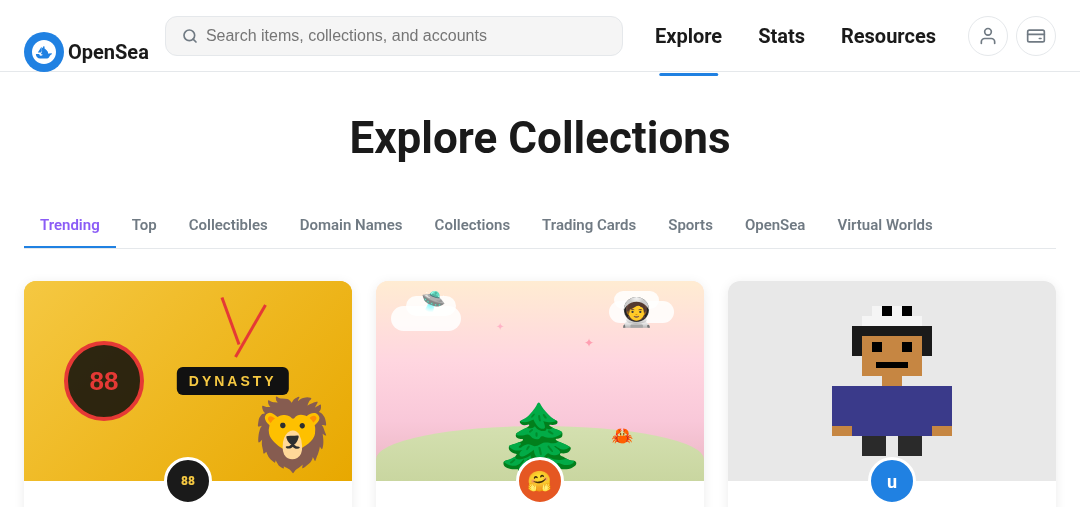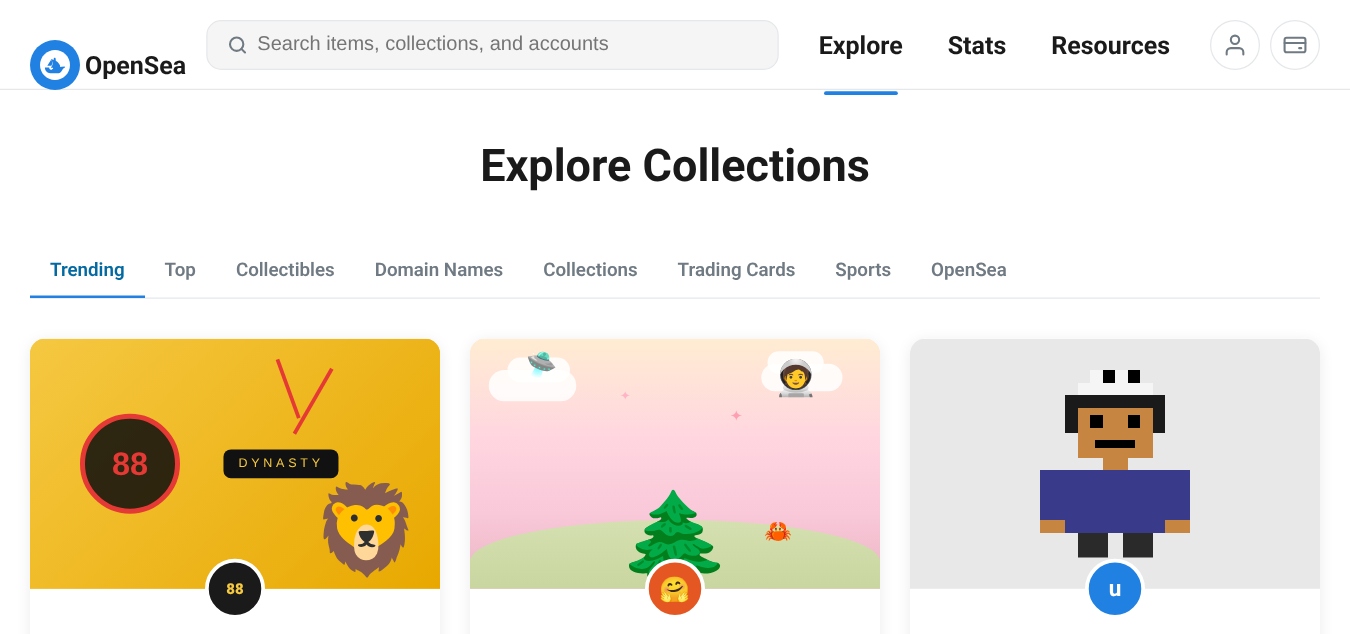--- a/index.html
+++ b/index.html
@@ -106,21 +106,21 @@
       cursor: pointer;
       border: 1px solid #e5e8eb;
       background: #fff;
     }
 
     
     .main { padding: 40px 24px 0; }
 
     .page-title {
       text-align: center;
-      font-size: 36px;
+      font-size: 44px;
       font-weight: 700;
       margin-bottom: 40px;
       color: #1a1a1a;
     }
 
     
     .category-tabs {
       display: flex;
       align-items: center;
       gap: 0;
@@ -133,21 +133,21 @@
       font-size: 15px;
       font-weight: 600;
       color: #707a83;
       cursor: pointer;
       white-space: nowrap;
       border-bottom: 3px solid transparent;
       margin-bottom: -1px;
       transition: color 0.2s;
     }
     .category-tab.active {
-      color: #0369a1;
+      color: #8b5cf6;
       border-bottom-color: #2081e2;
     }
 
     
     .cards-grid {
       display: grid;
       grid-template-columns: repeat(3, 1fr);
       gap: 24px;
       padding-bottom: 40px;
     }
@@ -290,36 +290,37 @@
 
   <div class="category-tabs">
     <div class="category-tab active">Trending</div>
     <div class="category-tab">Top</div>
     <div class="category-tab">Collectibles</div>
     <div class="category-tab">Domain Names</div>
     <div class="category-tab">Collections</div>
     <div class="category-tab">Trading Cards</div>
     <div class="category-tab">Sports</div>
     <div class="category-tab">OpenSea</div>
+    <div class="category-tab">Virtual Worlds</div>
   </div>
 
   <div class="cards-grid">
 
     <div class="card">
       <div class="card-image card-img-1">
         <div class="dynasty-content">
 
           <div style="position:absolute;top:0;left:0;width:100%;height:100%;background:linear-gradient(135deg,#f5c842 0%,#e8a800 100%)"></div>
 
           <div style="position:absolute;left:40px;top:50%;transform:translateY(-50%);width:80px;height:80px;border-radius:50%;border:4px solid #e53935;background:rgba(10,10,10,0.85);display:flex;align-items:center;justify-content:center;z-index:3;">
             <span style="font-size:26px;font-weight:900;color:#e53935;font-family:Arial Black,sans-serif;">88</span>
           </div>
 
           <div style="position:absolute;left:50%;top:50%;transform:translate(-10%,-50%);background:#111;border-radius:6px;padding:6px 12px;z-index:2;">
-            <div style="font-size:10px;font-weight:400;color:#f5c842;letter-spacing:3px;font-family:Arial Black,sans-serif;">DYNASTY</div>
+            <div style="font-size:14px;font-weight:700;color:#f5c842;letter-spacing:3px;font-family:Arial Black,sans-serif;">DYNASTY</div>
           </div>
 
           <div style="position:absolute;right:15px;bottom:5px;font-size:70px;z-index:2;">🦁</div>
 
           <div style="position:absolute;top:20px;right:100px;width:3px;height:60px;background:#e53935;transform:rotate(30deg);z-index:1;"></div>
           <div style="position:absolute;top:15px;right:120px;width:3px;height:50px;background:#e53935;transform:rotate(-20deg);z-index:1;"></div>
         </div>
       </div>
       <div class="card-body">
         <div class="avatar-container">

